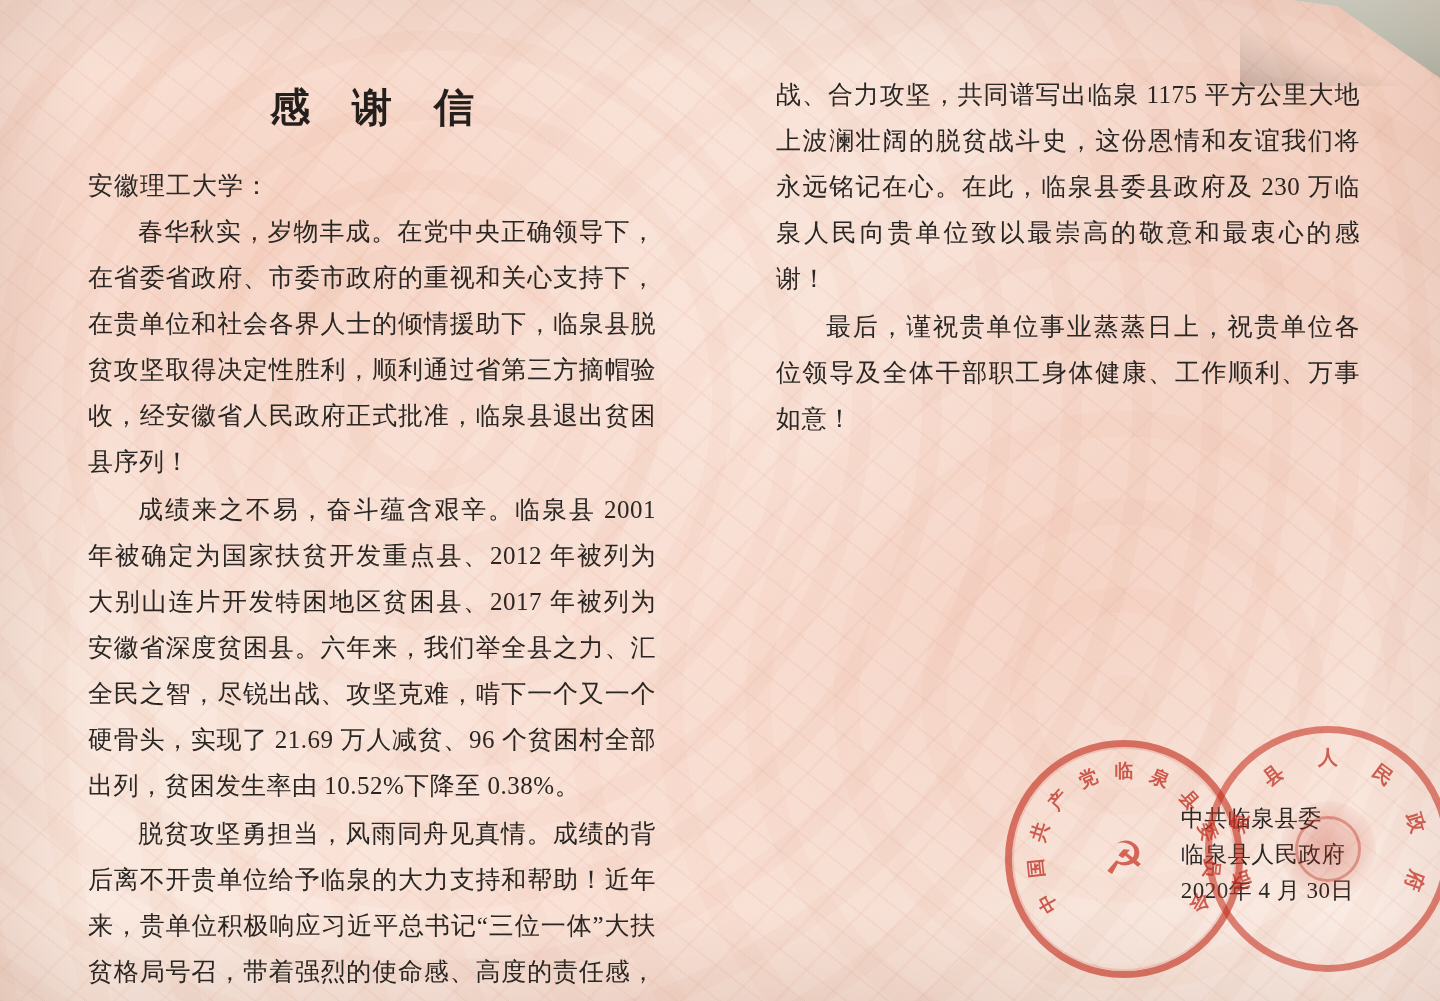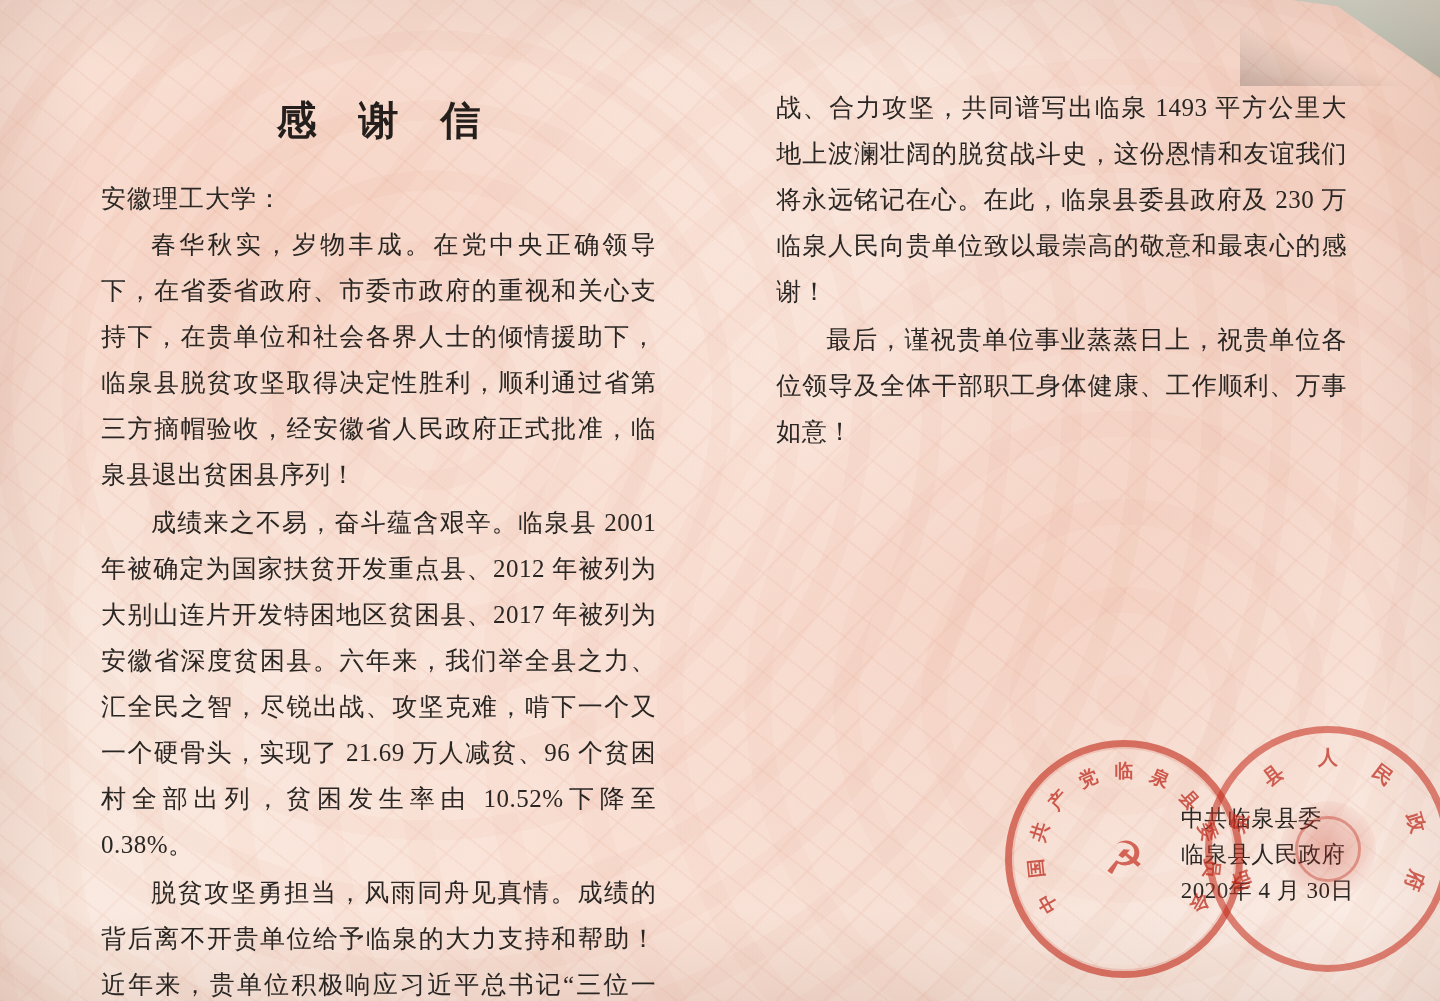--- a/index.html
+++ b/index.html
@@ -64,21 +64,21 @@
       linear-gradient(90deg, rgba(180,130,110,0.16) 0px, rgba(180,130,110,0.0) 90px),
       linear-gradient(270deg, rgba(180,130,110,0.12) 0px, rgba(180,130,110,0.0) 80px),
       linear-gradient(180deg, rgba(170,125,105,0.10) 0px, rgba(170,125,105,0.0) 70px),
       linear-gradient(0deg, rgba(170,125,105,0.14) 0px, rgba(170,125,105,0.0) 90px);
   }
 
   #columns {
     position: absolute;
     inset: 0;
     display: flex;
-    padding: 13px;
+    padding: 0;
   }
   .column {
     position: relative;
     box-sizing: border-box;
   }
   #col-left {
     width: 722px;
     padding: 72px 66px 0 88px;
   }
   #col-right {
@@ -224,21 +224,21 @@
 
     <div class="column" id="col-left">
       <div class="doc-title">感 谢 信</div>
       <div class="salutation">安徽理工大学：</div>
       <p class="para">春华秋实，岁物丰成。在党中央正确领导下，在省委省政府、市委市政府的重视和关心支持下，在贵单位和社会各界人士的倾情援助下，临泉县脱贫攻坚取得决定性胜利，顺利通过省第三方摘帽验收，经安徽省人民政府正式批准，临泉县退出贫困县序列！</p>
       <p class="para">成绩来之不易，奋斗蕴含艰辛。临泉县 2001 年被确定为国家扶贫开发重点县、2012 年被列为大别山连片开发特困地区贫困县、2017 年被列为安徽省深度贫困县。六年来，我们举全县之力、汇全民之智，尽锐出战、攻坚克难，啃下一个又一个硬骨头，实现了 21.69 万人减贫、96 个贫困村全部出列，贫困发生率由 10.52%下降至 0.38%。</p>
       <p class="para">脱贫攻坚勇担当，风雨同舟见真情。成绩的背后离不开贵单位给予临泉的大力支持和帮助！近年来，贵单位积极响应习近平总书记“三位一体”大扶贫格局号召，带着强烈的使命感、高度的责任感，为临泉脱贫攻坚把脉问诊、出智出力，与临泉人民并肩作</p>
     </div>
 
     <div class="column" id="col-right">
-      <p class="para">战、合力攻坚，共同谱写出临泉 1493 平方公里大地上波澜壮阔的脱贫战斗史，这份恩情和友谊我们将永远铭记在心。在此，临泉县委县政府及 230 万临泉人民向贵单位致以最崇高的敬意和最衷心的感谢！</p>
+      <p class="para">战、合力攻坚，共同谱写出临泉 1175 平方公里大地上波澜壮阔的脱贫战斗史，这份恩情和友谊我们将永远铭记在心。在此，临泉县委县政府及 230 万临泉人民向贵单位致以最崇高的敬意和最衷心的感谢！</p>
       <p class="para">最后，谨祝贵单位事业蒸蒸日上，祝贵单位各位领导及全体干部职工身体健康、工作顺利、万事如意！</p>
     </div>
 
   </div>
 
   <div class="stamp" id="stamp-party">
     <div class="seal-ring-text" id="party-ring">
         <span style="font-size: 19px; transform: translate(-76.2102px, 44px) rotate(240deg) translate(-50%, -50%);">中</span>
         <span style="font-size: 19px; transform: translate(-87.5179px, 9.1985px) rotate(264deg) translate(-50%, -50%);">国</span>
         <span style="font-size: 19px; transform: translate(-83.693px, -27.1935px) rotate(288deg) translate(-50%, -50%);">共</span>

